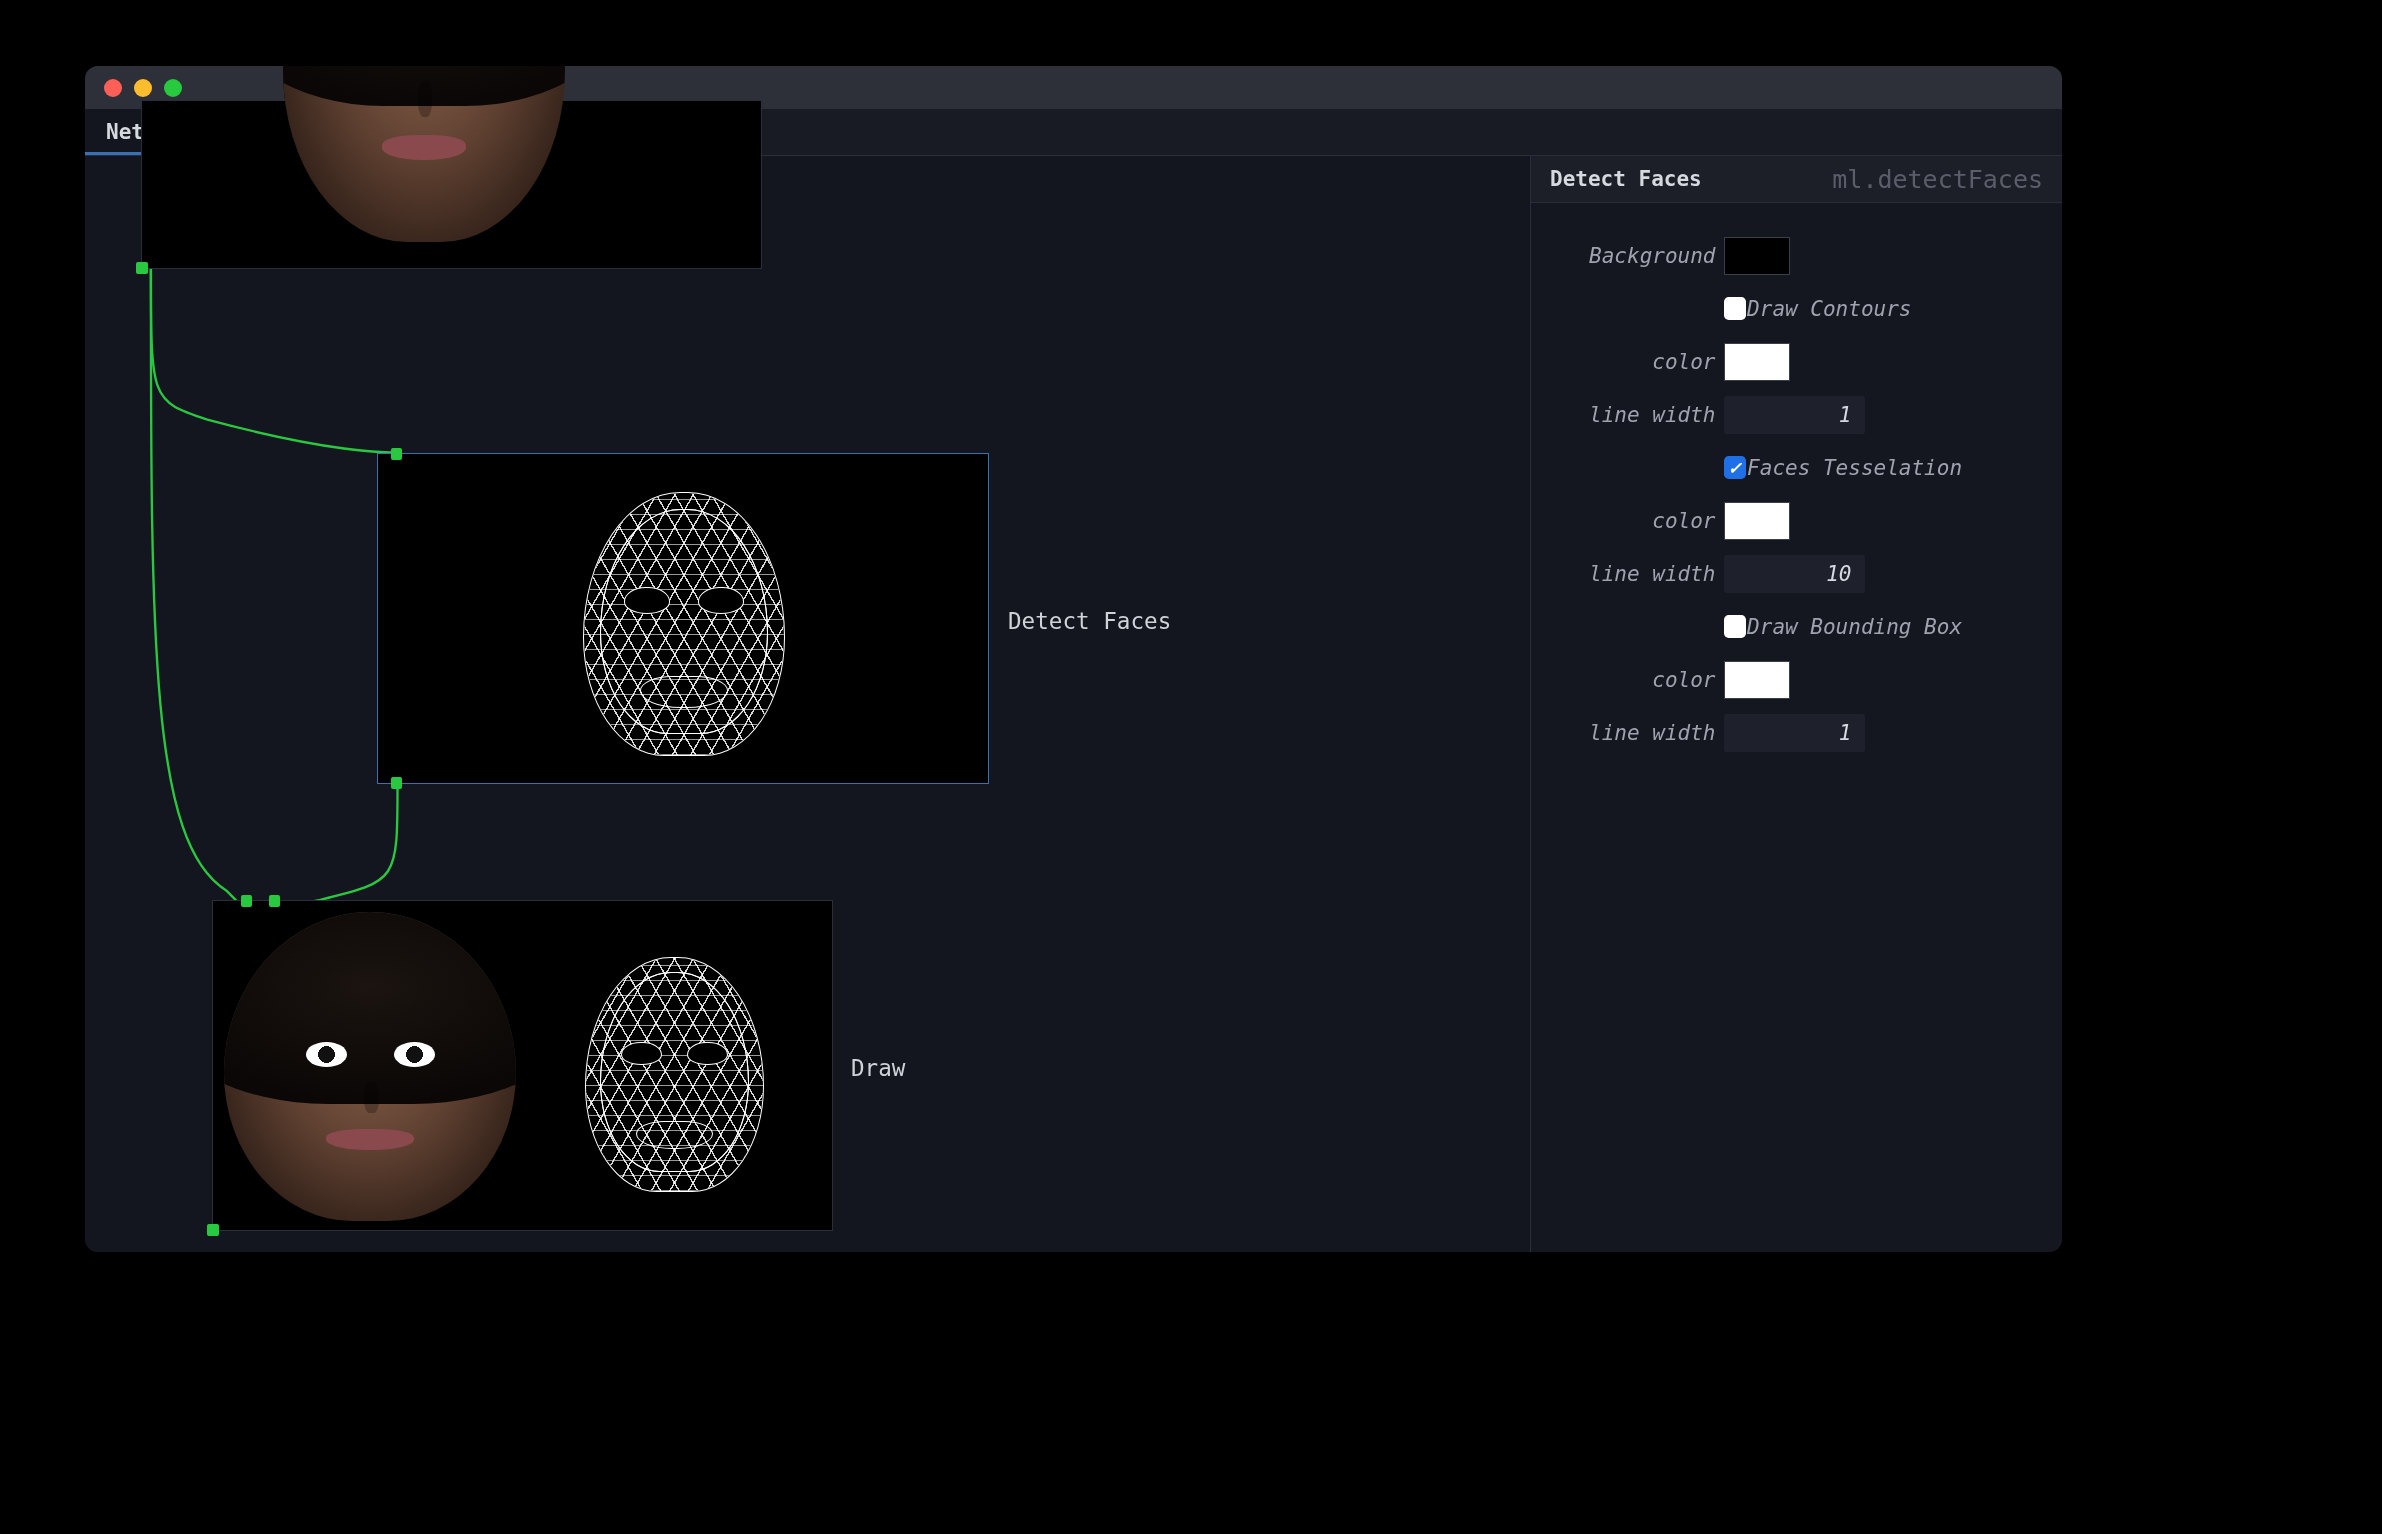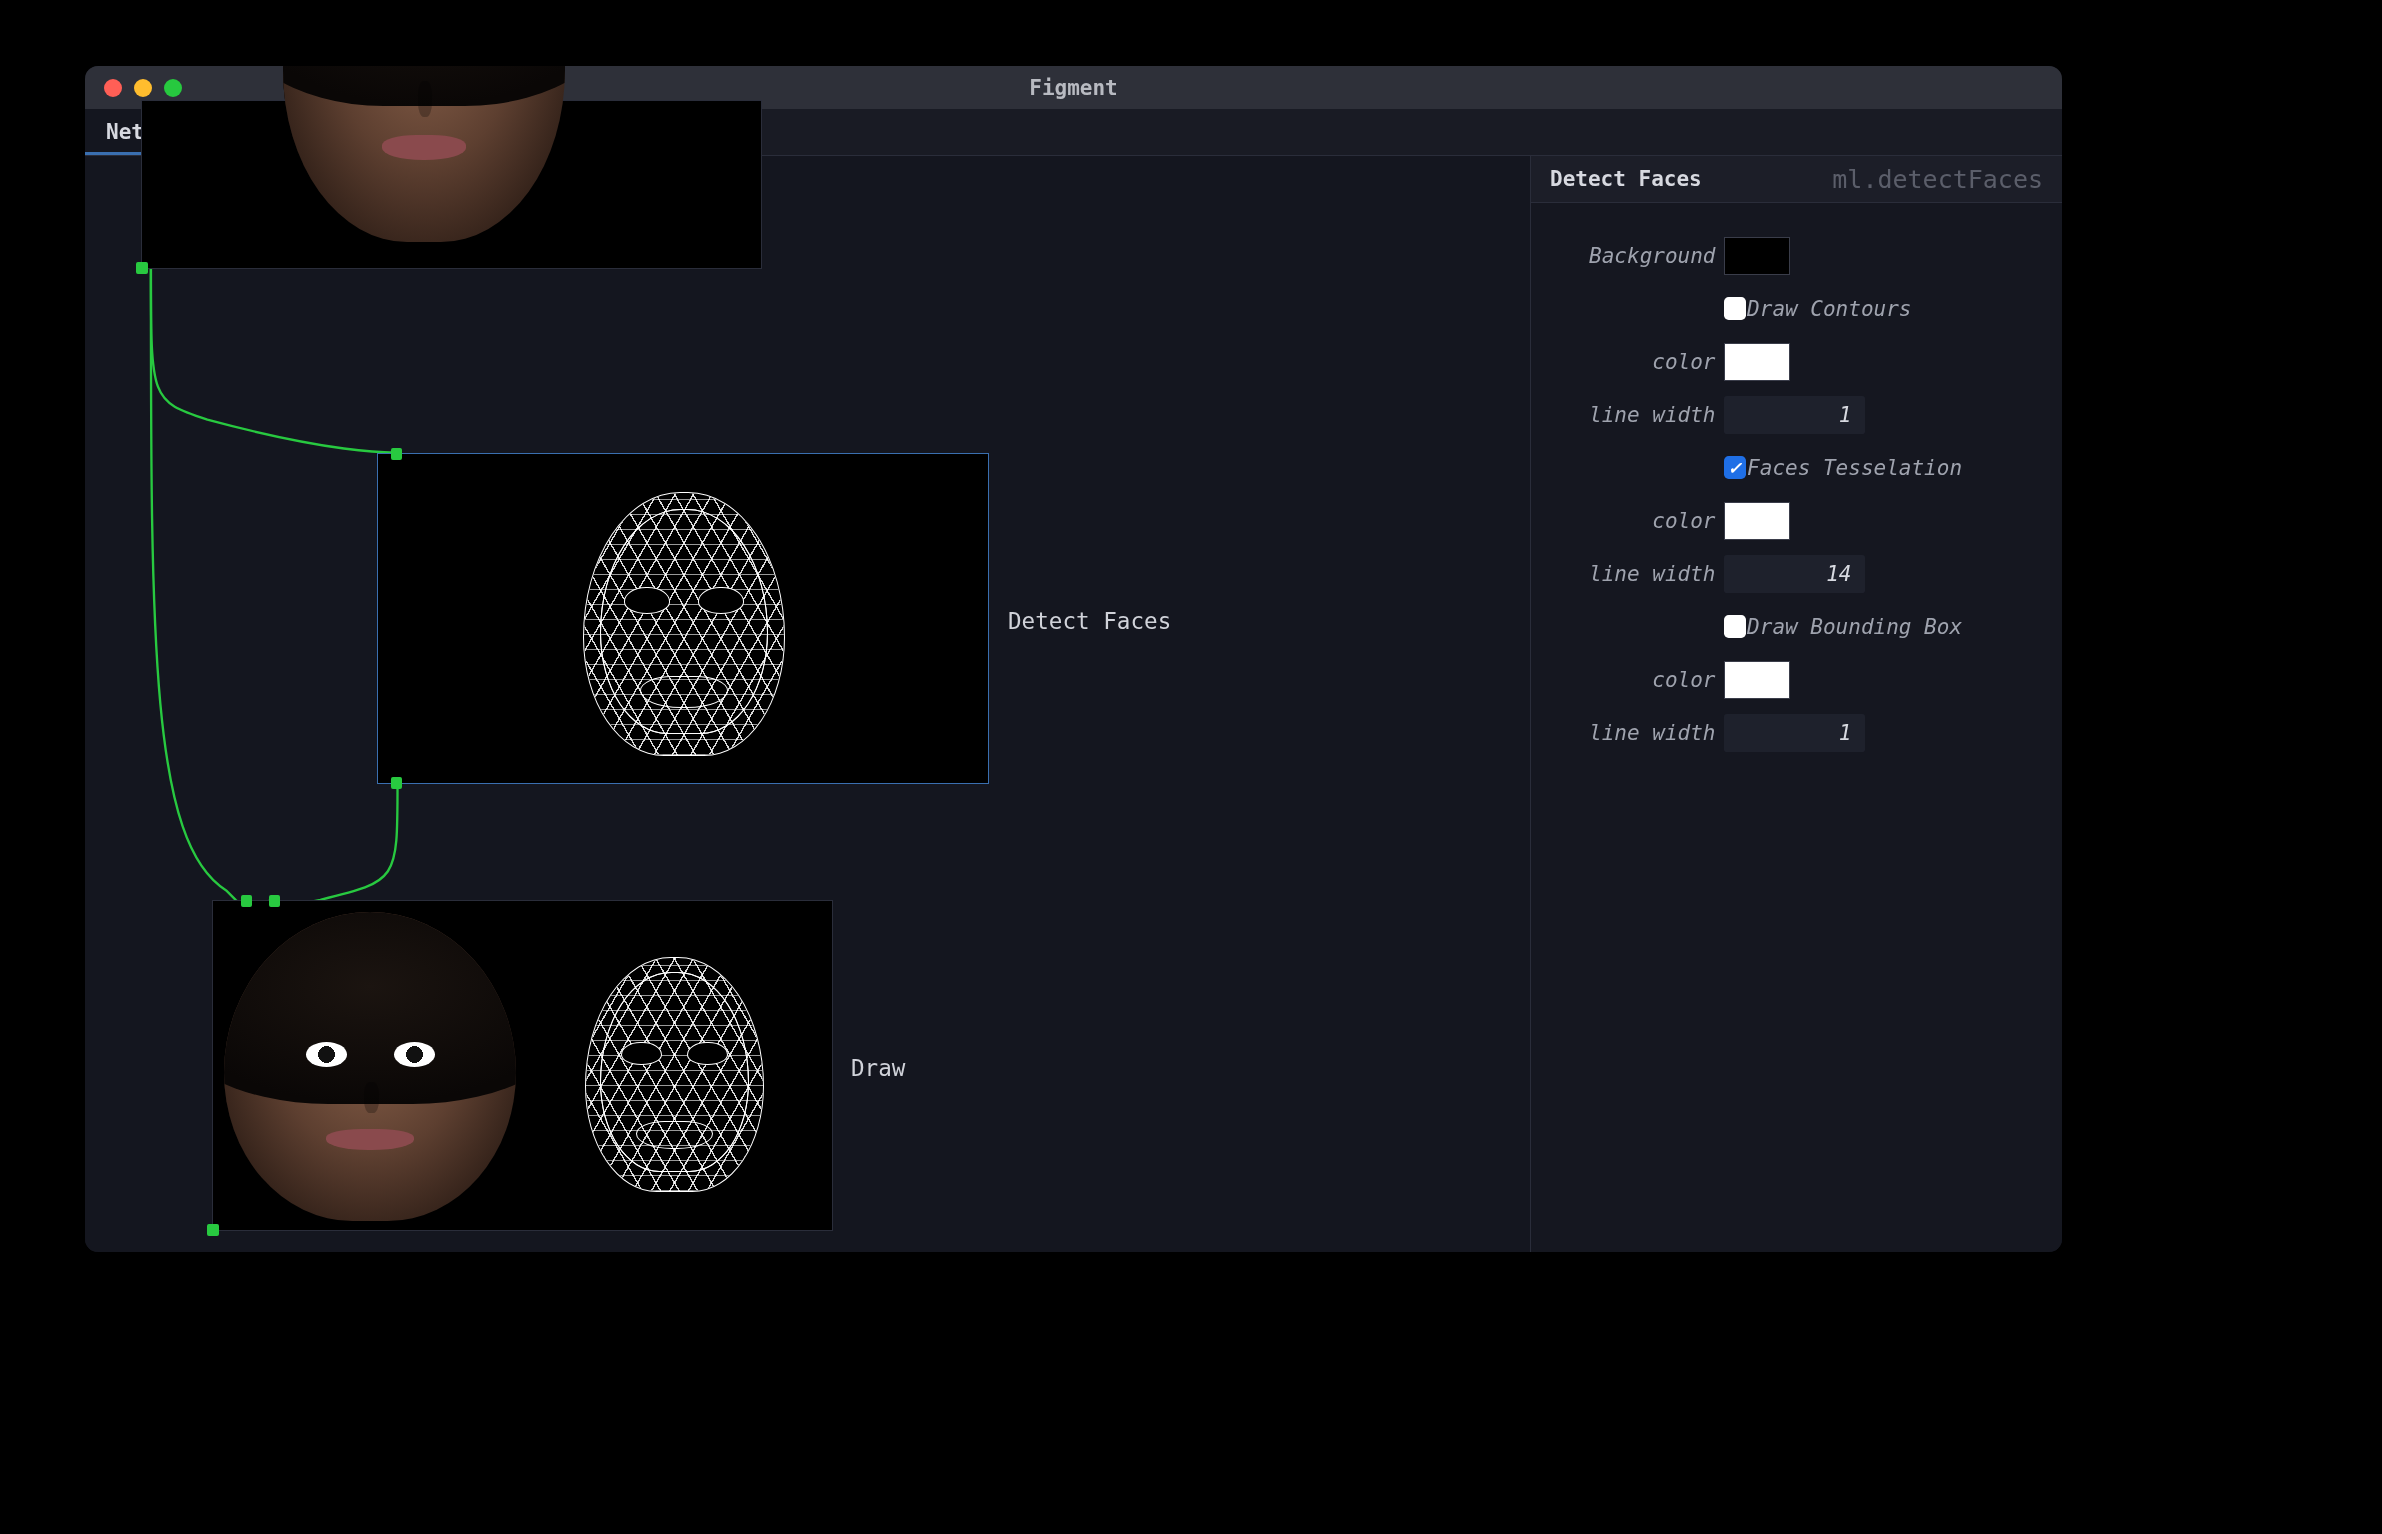--- a/index.html
+++ b/index.html
@@ -255,21 +255,20 @@
 <body>
 
 <div class="window">
 
   <div class="titlebar">
     <div class="traffic">
       <span class="t-close"></span>
       <span class="t-min"></span>
       <span class="t-max"></span>
     </div>
-    <div class="title">Figment</div>
   </div>
 
   <div class="tabbar">
     <div class="tab active">
       <span>Network</span>
     </div>
   </div>
 
   <div class="content">
 
@@ -378,21 +377,21 @@
         <div class="row">
           <div class="label">color</div>
           <div class="control">
             <div class="swatch white" title="#ffffff"></div>
           </div>
         </div>
         <div class="row">
           <div class="label">line width</div>
           <div class="control">
             <div class="num-field">
-              <span>14</span>
+              <span>10</span>
             </div>
           </div>
         </div>
 
         <div class="row">
           <div class="label"></div>
           <div class="control">
             <span class="checkbox"></span>
             <span class="cb-label">Draw Bounding Box</span>
           </div>

